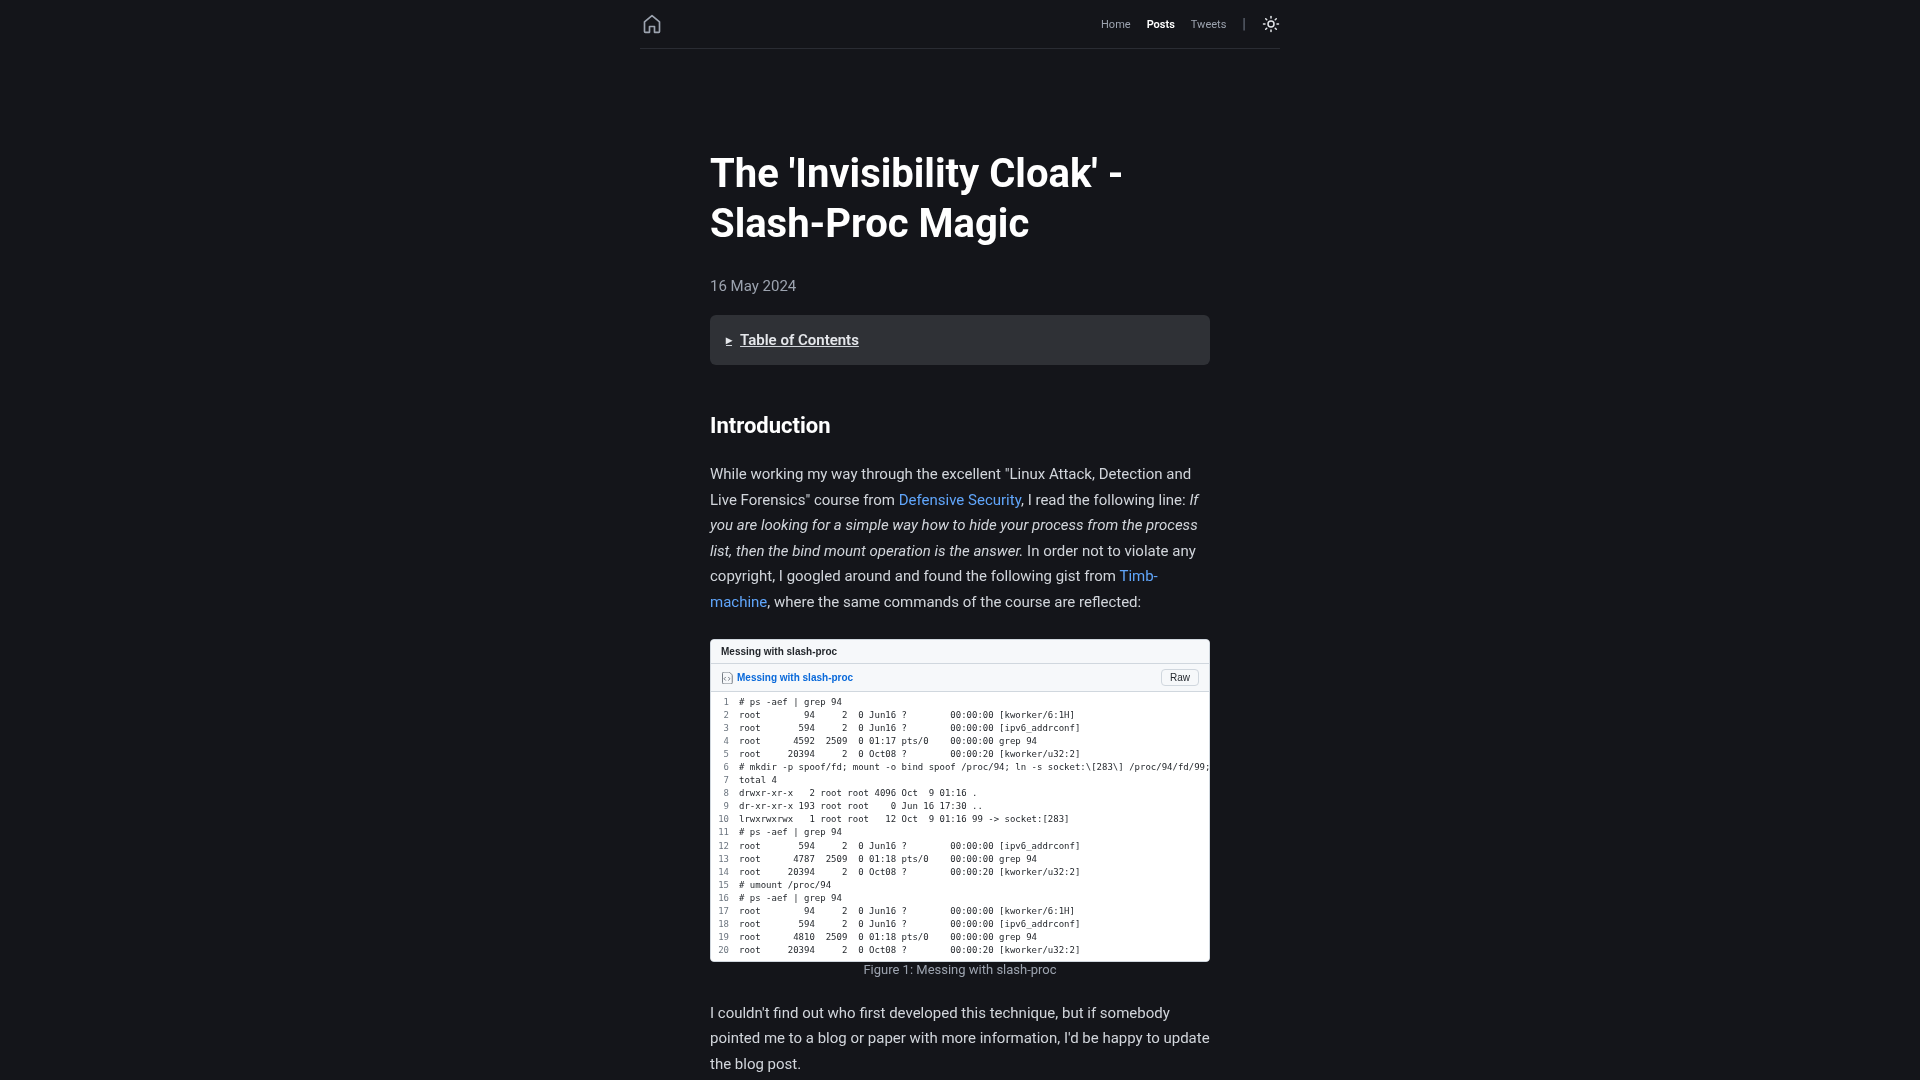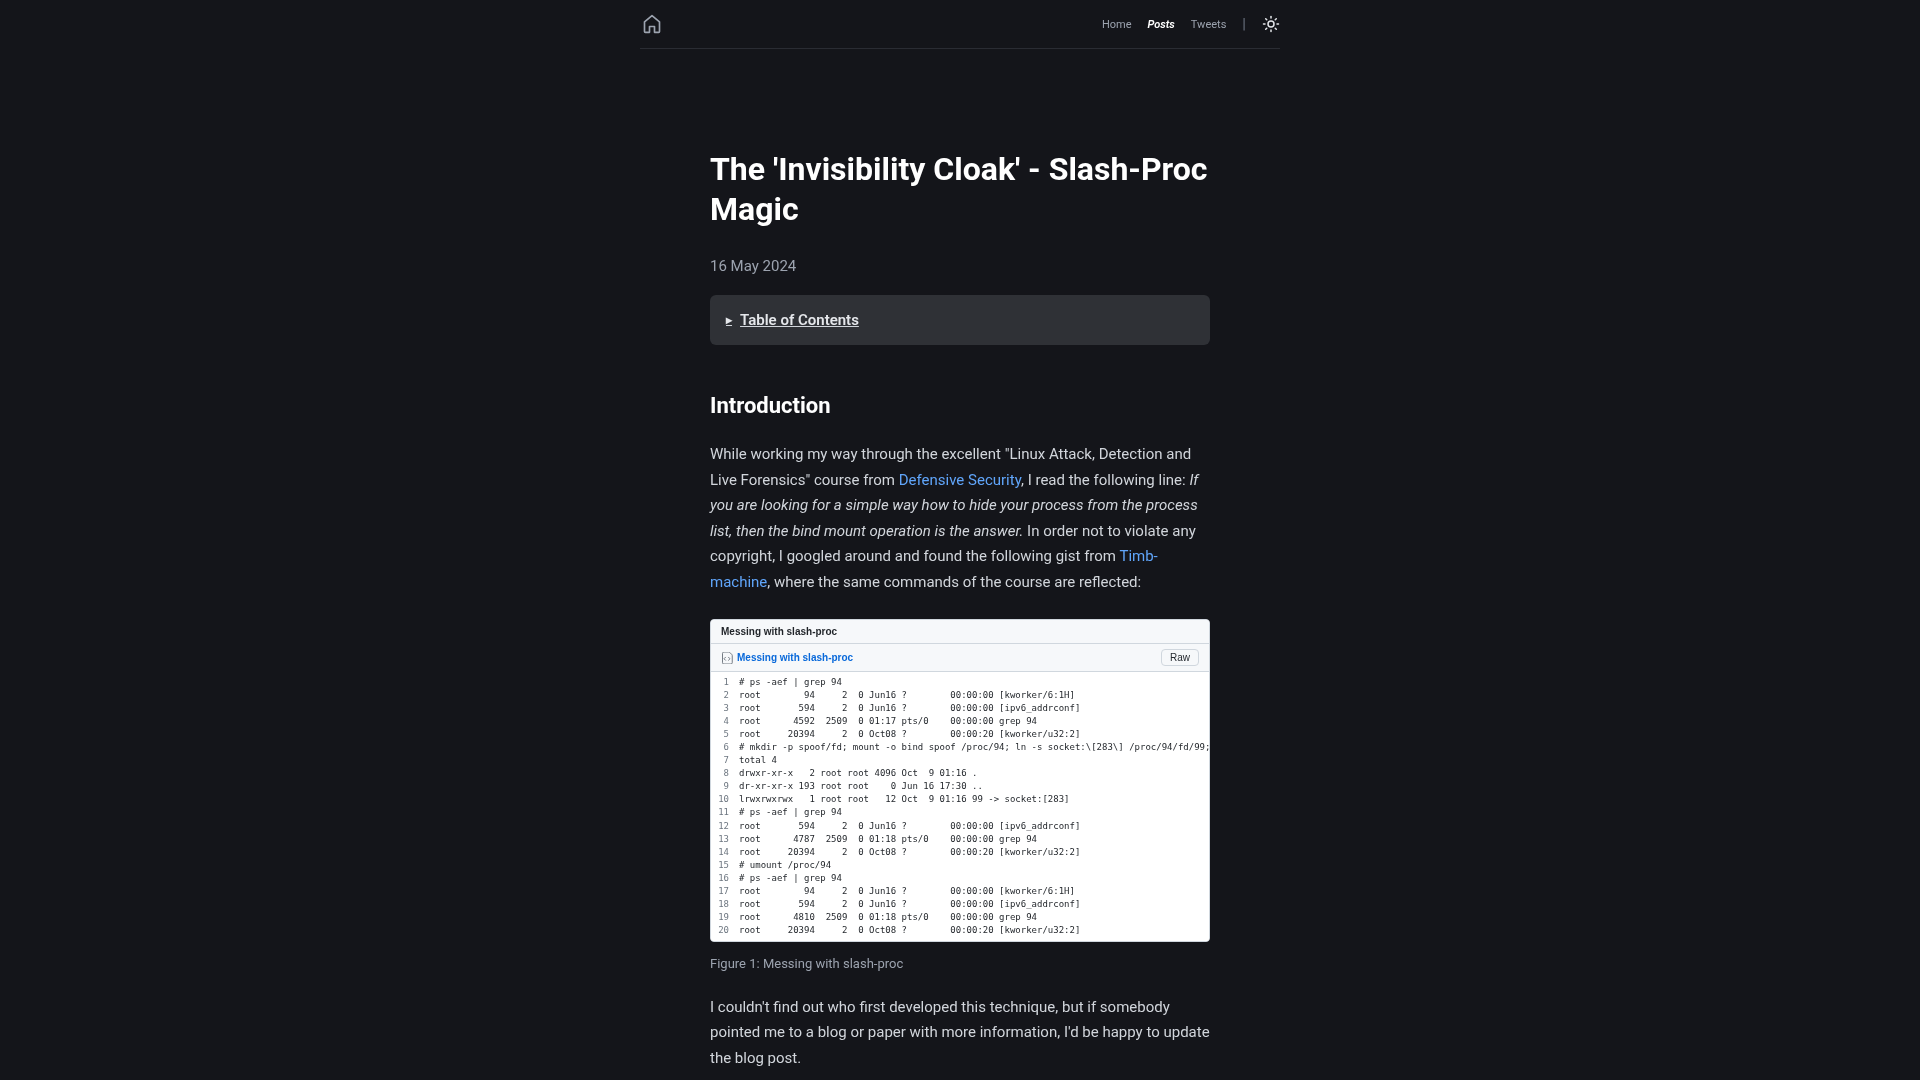--- a/index.html
+++ b/index.html
@@ -38,40 +38,39 @@
     }
     .nav-link {
       color: #9ca3af;
       text-decoration: none;
       font-size: 11px;
       cursor: pointer;
     }
     .nav-link.active {
       color: #ffffff;
       font-weight: 600;
-      font-style: italic;
     }
     .nav-separator {
       color: #6b7280;
       font-size: 15px;
     }
     .theme-toggle {
       color: #e5e7eb;
       display: flex;
       align-items: center;
       cursor: pointer;
     }
     .content {
       max-width: 500px;
       margin: 0 auto;
       padding-top: 100px;
     }
     .post-title {
       color: #ffffff;
-      font-size: 32px;
+      font-size: 40px;
       font-weight: 700;
       line-height: 1.25;
       margin-bottom: 28px;
     }
     .post-date {
       color: #9ca3af;
       font-size: 15px;
       margin-bottom: 20px;
     }
     .toc {
@@ -185,22 +184,21 @@
       user-select: none;
     }
     .gist-code {
       color: #1f2328;
       white-space: pre;
       padding-right: 10px;
     }
     .figure-caption {
       color: #9ca3af;
       font-size: 13px;
-      text-align: left;
-      margin-top: 14px;
+      text-align: center;
     }
   </style>
 </head>
 <body>
 
 <header class="header">
   <a class="home-icon">
     <svg width="20" height="20" viewBox="0 0 24 24" fill="none" stroke="currentColor" stroke-width="2" stroke-linecap="round" stroke-linejoin="round">
       <path d="M3 9.5L12 2l9 7.5V21a1 1 0 0 1-1 1h-5v-7h-6v7H4a1 1 0 0 1-1-1V9.5z"></path>
     </svg>

